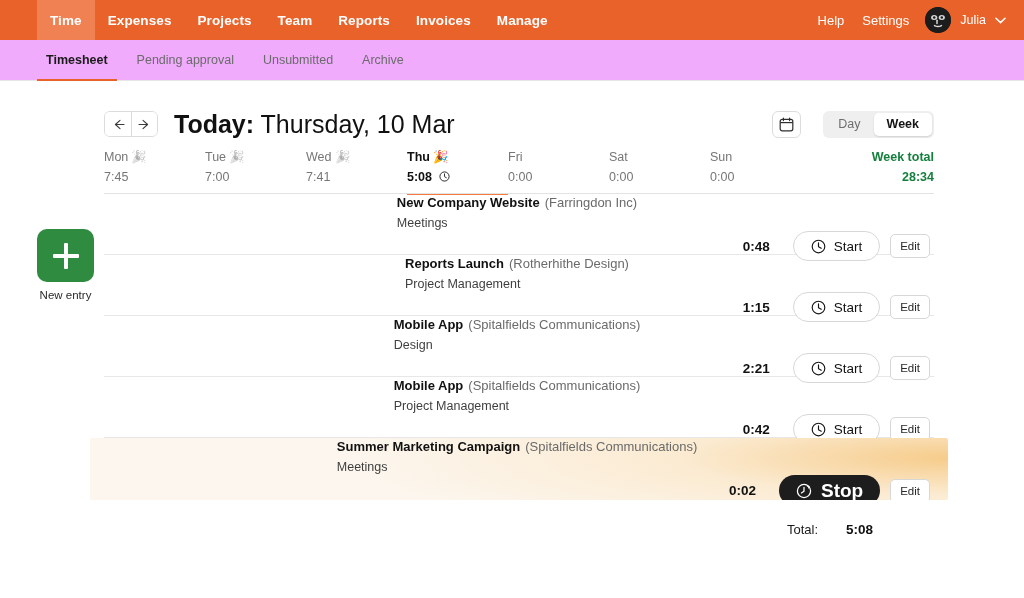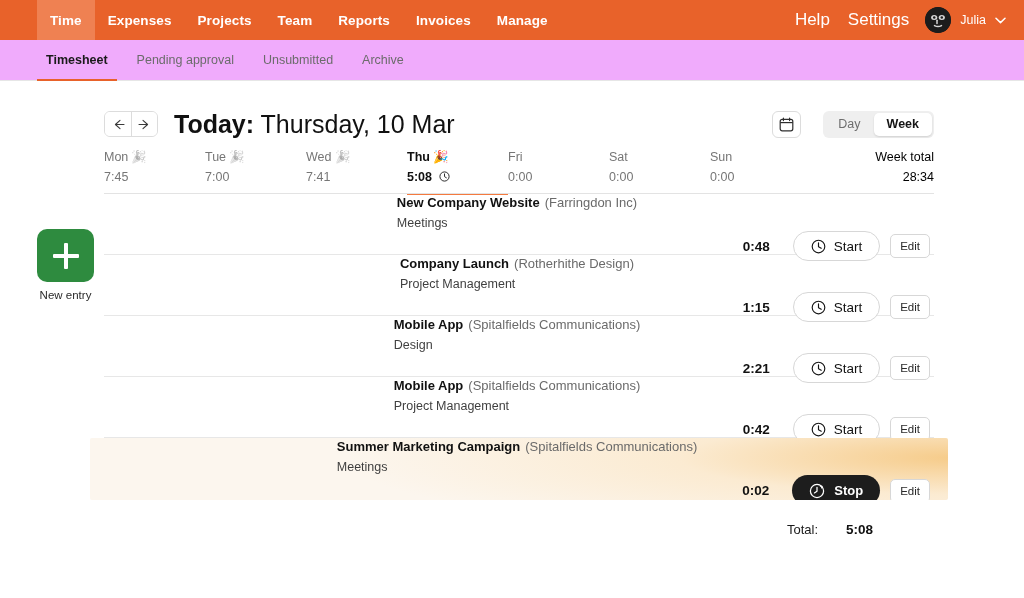--- a/index.html
+++ b/index.html
@@ -36,21 +36,21 @@
 
   .nav-right {
     margin-left: auto;
     display: flex;
     align-items: center;
     padding-right: 18px;
     gap: 0;
   }
   .nav-link {
     color: #ffffff;
-    font-size: 17px;
+    font-size: 13px;
     padding: 0 9px;
     white-space: nowrap;
   }
   .avatar {
     width: 26px; height: 26px;
     border-radius: 50%;
     background: #1c1c1c;
     margin-left: 7px;
     margin-right: 9px;
     position: relative;
@@ -198,21 +198,21 @@
     height: 2.5px;
     background: #f47a3f;
   }
   .emoji-dim { filter: grayscale(1); opacity: .45; }
   .day-total {
     margin-left: auto;
     text-align: right;
     padding-bottom: 9px;
   }
   .day-total .day-name,
-  .day-total .day-hours { color: #000000; font-weight: normal; }
+  .day-total .day-hours { color: #15803d; font-weight: bold; }
   .week-rule {
     position: absolute;
     left: 104px; right: 90px; bottom: 0;
     height: 1px;
     background: #e3e3e3;
   }
 
   
   .new-entry {
     position: absolute;
@@ -312,21 +312,21 @@
     color: #121212;
     white-space: nowrap;
   }
   .btn-stop {
     display: flex; align-items: center; gap: 9px;
     height: 31px;
     padding: 0 17px;
     border-radius: 16px;
     background: #1d1d1d;
     color: #fff;
-    font-size: 13px;
+    font-size: 19px;
     font-weight: bold;
     white-space: nowrap;
   }
   .btn-edit {
     margin-left: 10px;
     height: 24px;
     padding: 0 9px;
     border: 1px solid #d7d7d7;
     border-radius: 5px;
     background: #fff;
@@ -532,21 +532,21 @@
         </div>
         <div class="btn-edit">
             <span>Edit</span>
           </div>
       </div>
     </div>
 
     <div class="entry">
       <div class="entry-info">
         <div class="entry-line1">
-          <span class="entry-project">Company Launch</span><span class="entry-client">(Rotherhithe Design)</span>
+          <span class="entry-project">Reports Launch</span><span class="entry-client">(Rotherhithe Design)</span>
         </div>
         <div class="entry-task">Project Management</div>
       </div>
       <div class="entry-right">
         <span class="entry-dur">1:15</span>
         <div class="btn-start">
           <svg width="15" height="15" viewBox="0 0 15 15" class="ico">
             <circle cx="7.5" cy="7.5" r="6.3" stroke="#151515" stroke-width="1.15" fill="none"></circle>
             <path d="M7.5 3.9 V7.7 L10.2 9.3" stroke="#151515" stroke-width="1.15" fill="none" stroke-linecap="round" stroke-linejoin="round"></path>
           </svg>

